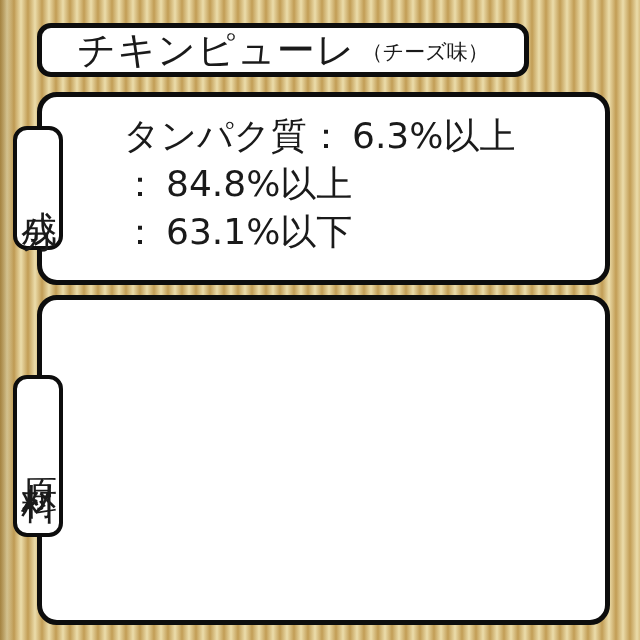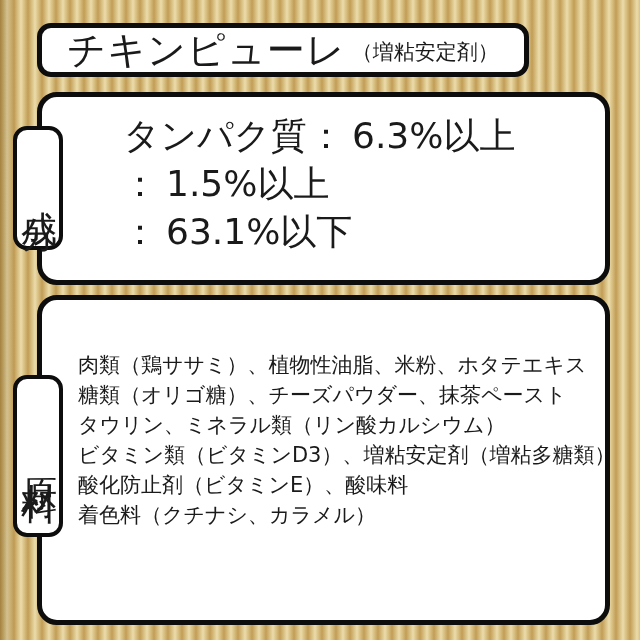--- a/index.html
+++ b/index.html
@@ -71,44 +71,36 @@
   .ingredient-line { height: 30px; }
 </style>
 </head>
 <body>
 
 <div class="stage">
   <div class="left-vignette"></div>
 
   <div class="panel title-box">
     <span class="title-main">チキンピューレ</span>
-    <span class="title-sub">（増粘安定剤）</span>
+    <span class="title-sub">（チーズ味）</span>
   </div>
 
   <div class="panel seibun-box"></div>
   <div class="side-label seibun-label">成分</div>
   <div class="seibun-rows">
     <div class="seibun-row">
       <span class="name">タンパク質</span>
       <span class="colon">：</span>
       <span class="value">6.3%以上</span>
     </div>
     <div class="seibun-row">
       <span class="colon">：</span>
-      <span class="value">1.5%以上</span>
+      <span class="value">84.8%以上</span>
     </div>
     <div class="seibun-row">
       <span class="colon">：</span>
       <span class="value">63.1%以下</span>
     </div>
   </div>
 
   <div class="panel genzairyo-box"></div>
   <div class="side-label genzairyo-label">原材料</div>
-  <div class="ingredient-lines">
-    <div class="ingredient-line">肉類（鶏ササミ）、植物性油脂、米粉、ホタテエキス</div>
-    <div class="ingredient-line">糖類（オリゴ糖）、チーズパウダー、抹茶ペースト</div>
-    <div class="ingredient-line">タウリン、ミネラル類（リン酸カルシウム）</div>
-    <div class="ingredient-line">ビタミン類（ビタミンD3）、増粘安定剤（増粘多糖類）</div>
-    <div class="ingredient-line">酸化防止剤（ビタミンE）、酸味料</div>
-    <div class="ingredient-line">着色料（クチナシ、カラメル）</div>
-  </div>
 </div>
 
 </body></html>

